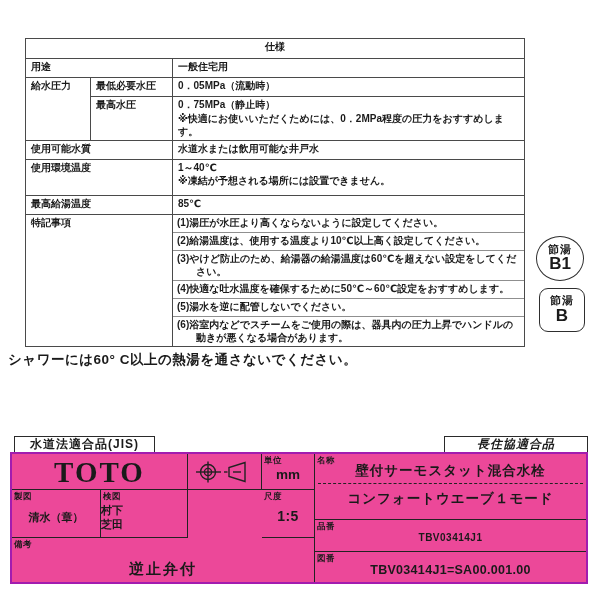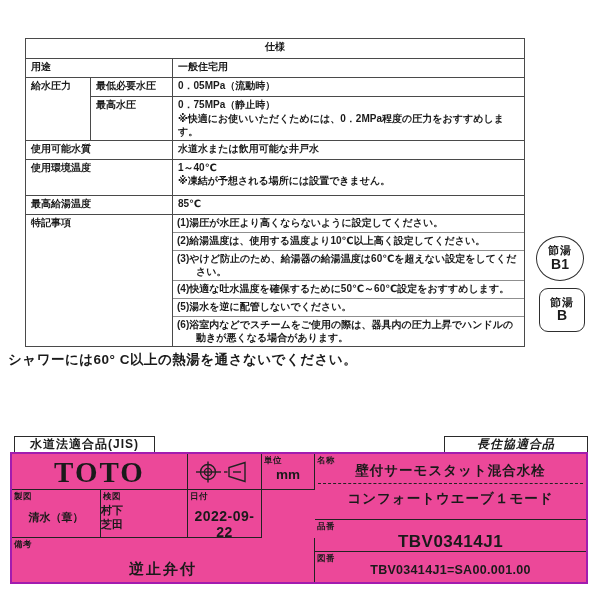--- a/index.html
+++ b/index.html
@@ -36,21 +36,21 @@
 
   
   .badge{
     position:absolute;border:1.5px solid #2e2e2e;text-align:center;
     display:flex;flex-direction:column;justify-content:center;
     font-weight:700;line-height:1.05;background:#fff;
   }
   .badge-b1{left:536px;top:236px;width:46px;height:43px;border-radius:50%;}
   .badge-b{left:539px;top:288px;width:44px;height:42px;border-radius:9px;}
   .badge .t{font-size:11px;letter-spacing:1px;}
-  .badge .b{font-size:14px;}
+  .badge .b{font-size:17px;}
 
   
   .shower-note{
     position:absolute;left:8px;top:351px;font-size:13.5px;font-weight:600;
     letter-spacing:0.5px;white-space:nowrap;
   }
 
   
   .tb{position:absolute;left:10px;top:436px;width:578px;height:148px;}
   .tb-tab{
@@ -90,21 +90,21 @@
   .person{position:absolute;left:0;right:0;top:20px;text-align:center;font-size:11px;font-weight:600;}
   .person2{position:absolute;left:0;right:0;top:13px;text-align:left;font-size:11px;font-weight:700;line-height:1.3;}
   .big-val{position:absolute;left:0;right:0;top:18px;text-align:center;font-size:14px;font-weight:600;letter-spacing:0.5px;}
   .remarks-val{position:absolute;left:0;right:0;top:22px;text-align:center;font-size:15px;font-weight:700;letter-spacing:2px;}
   .cell-name{left:303px;top:0;width:271px;height:66px;}
   .name-l1{position:absolute;left:0;right:0;top:8px;text-align:center;font-size:13.5px;font-weight:700;letter-spacing:1px;}
   .name-dash{position:absolute;left:3px;right:3px;top:29px;border-top:1.5px dashed #222;}
   .name-l2{position:absolute;left:0;right:0;top:36px;text-align:center;font-size:13.5px;font-weight:700;letter-spacing:1px;}
   .cell-pn{left:303px;top:66px;width:271px;height:32px;}
   .cell-dn{left:303px;top:98px;width:271px;height:30px;}
-  .code-val{position:absolute;left:0;right:0;top:12px;text-align:center;font-size:17px;font-weight:600;letter-spacing:0.5px;}
+  .code-val{position:absolute;left:0;right:0;top:12px;text-align:center;font-size:10px;font-weight:600;letter-spacing:0.5px;}
   .code-val2{position:absolute;left:0;right:0;top:11px;text-align:center;font-size:12.5px;font-weight:600;letter-spacing:0.3px;}
 </style>
 </head>
 <body>
 
 <div class="page">
 
   <table class="spec-table">
     <colgroup>
         <col style="width:65px">
@@ -202,23 +202,23 @@
         <div class="sl">製図</div>
         <div class="person">清水（章）</div>
       </div>
       <div class="cell cell-checked bR bB">
         <div class="sl">検図</div>
         <div class="person2">
           <div>村下</div>
           <div>芝田</div>
         </div>
       </div>
-      <div class="cell cell-date bR bB">
-        <div class="sl">日付</div>
-        <div class="big-val">2022-09-22</div>
+      <div class="cell cell-scale bR bB">
+        <div class="sl">尺度</div>
+        <div class="big-val">1:5</div>
       </div>
 
       <div class="cell cell-remarks bR">
         <div class="sl">備考</div>
         <div class="remarks-val">逆止弁付</div>
       </div>
 
       <div class="cell cell-name bB">
         <div class="sl">名称</div>
         <div class="name-l1">壁付サーモスタット混合水栓</div>

